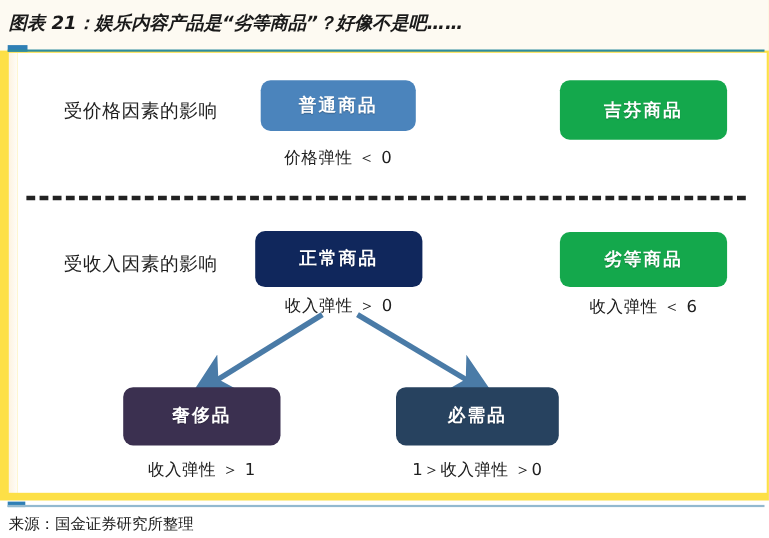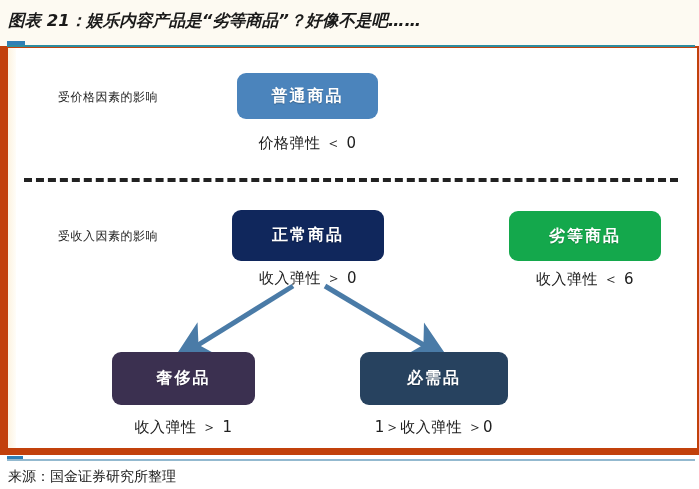--- a/index.html
+++ b/index.html
@@ -11,21 +11,21 @@
     width: 699px;
     height: 489px;
     font-family: "DejaVu Sans", "Liberation Sans", sans-serif;
     overflow: hidden;
     position: relative;
   }
   #page {
     position: relative;
     width: 699px;
     height: 455px;
-    background: #c2410c;
+    background: #fde047;
     box-sizing: border-box;
   }
 
   
   .title-bar {
     position: absolute;
     left: 0;
     top: 0;
     width: 699px;
     height: 46px;
@@ -100,21 +100,21 @@
     left: 8px;
     top: 468px;
     font-size: 14px;
     color: #1a1a1a;
     white-space: nowrap;
   }
 
   
   .row-label {
     position: absolute;
-    font-size: 12px;
+    font-size: 17px;
     color: #1f1f1f;
     white-space: nowrap;
     letter-spacing: 0.5px;
   }
 
   
   .divider {
     position: absolute;
     left: 24px;
     top: 178px;
@@ -201,20 +201,23 @@
     </defs>
     <line x1="293" y1="286" x2="190" y2="350" stroke="#4a7ba7" stroke-width="5" marker-end="url(#ah)"></line>
     <line x1="325" y1="286" x2="432" y2="350" stroke="#4a7ba7" stroke-width="5" marker-end="url(#ah)"></line>
   </svg>
 
   <div class="node" id="node-ordinary">
     <span>普通商品</span>
   </div>
   <div class="caption" id="cap-ordinary">价格弹性 ＜ 0</div>
 
+  <div class="node" id="node-giffen">
+    <span>吉芬商品</span>
+  </div>
 
   <div class="node" id="node-normal">
     <span>正常商品</span>
   </div>
   <div class="caption" id="cap-normal">收入弹性 ＞ 0</div>
 
   <div class="node" id="node-inferior">
     <span>劣等商品</span>
   </div>
   <div class="caption" id="cap-inferior">收入弹性 ＜ 6</div>

